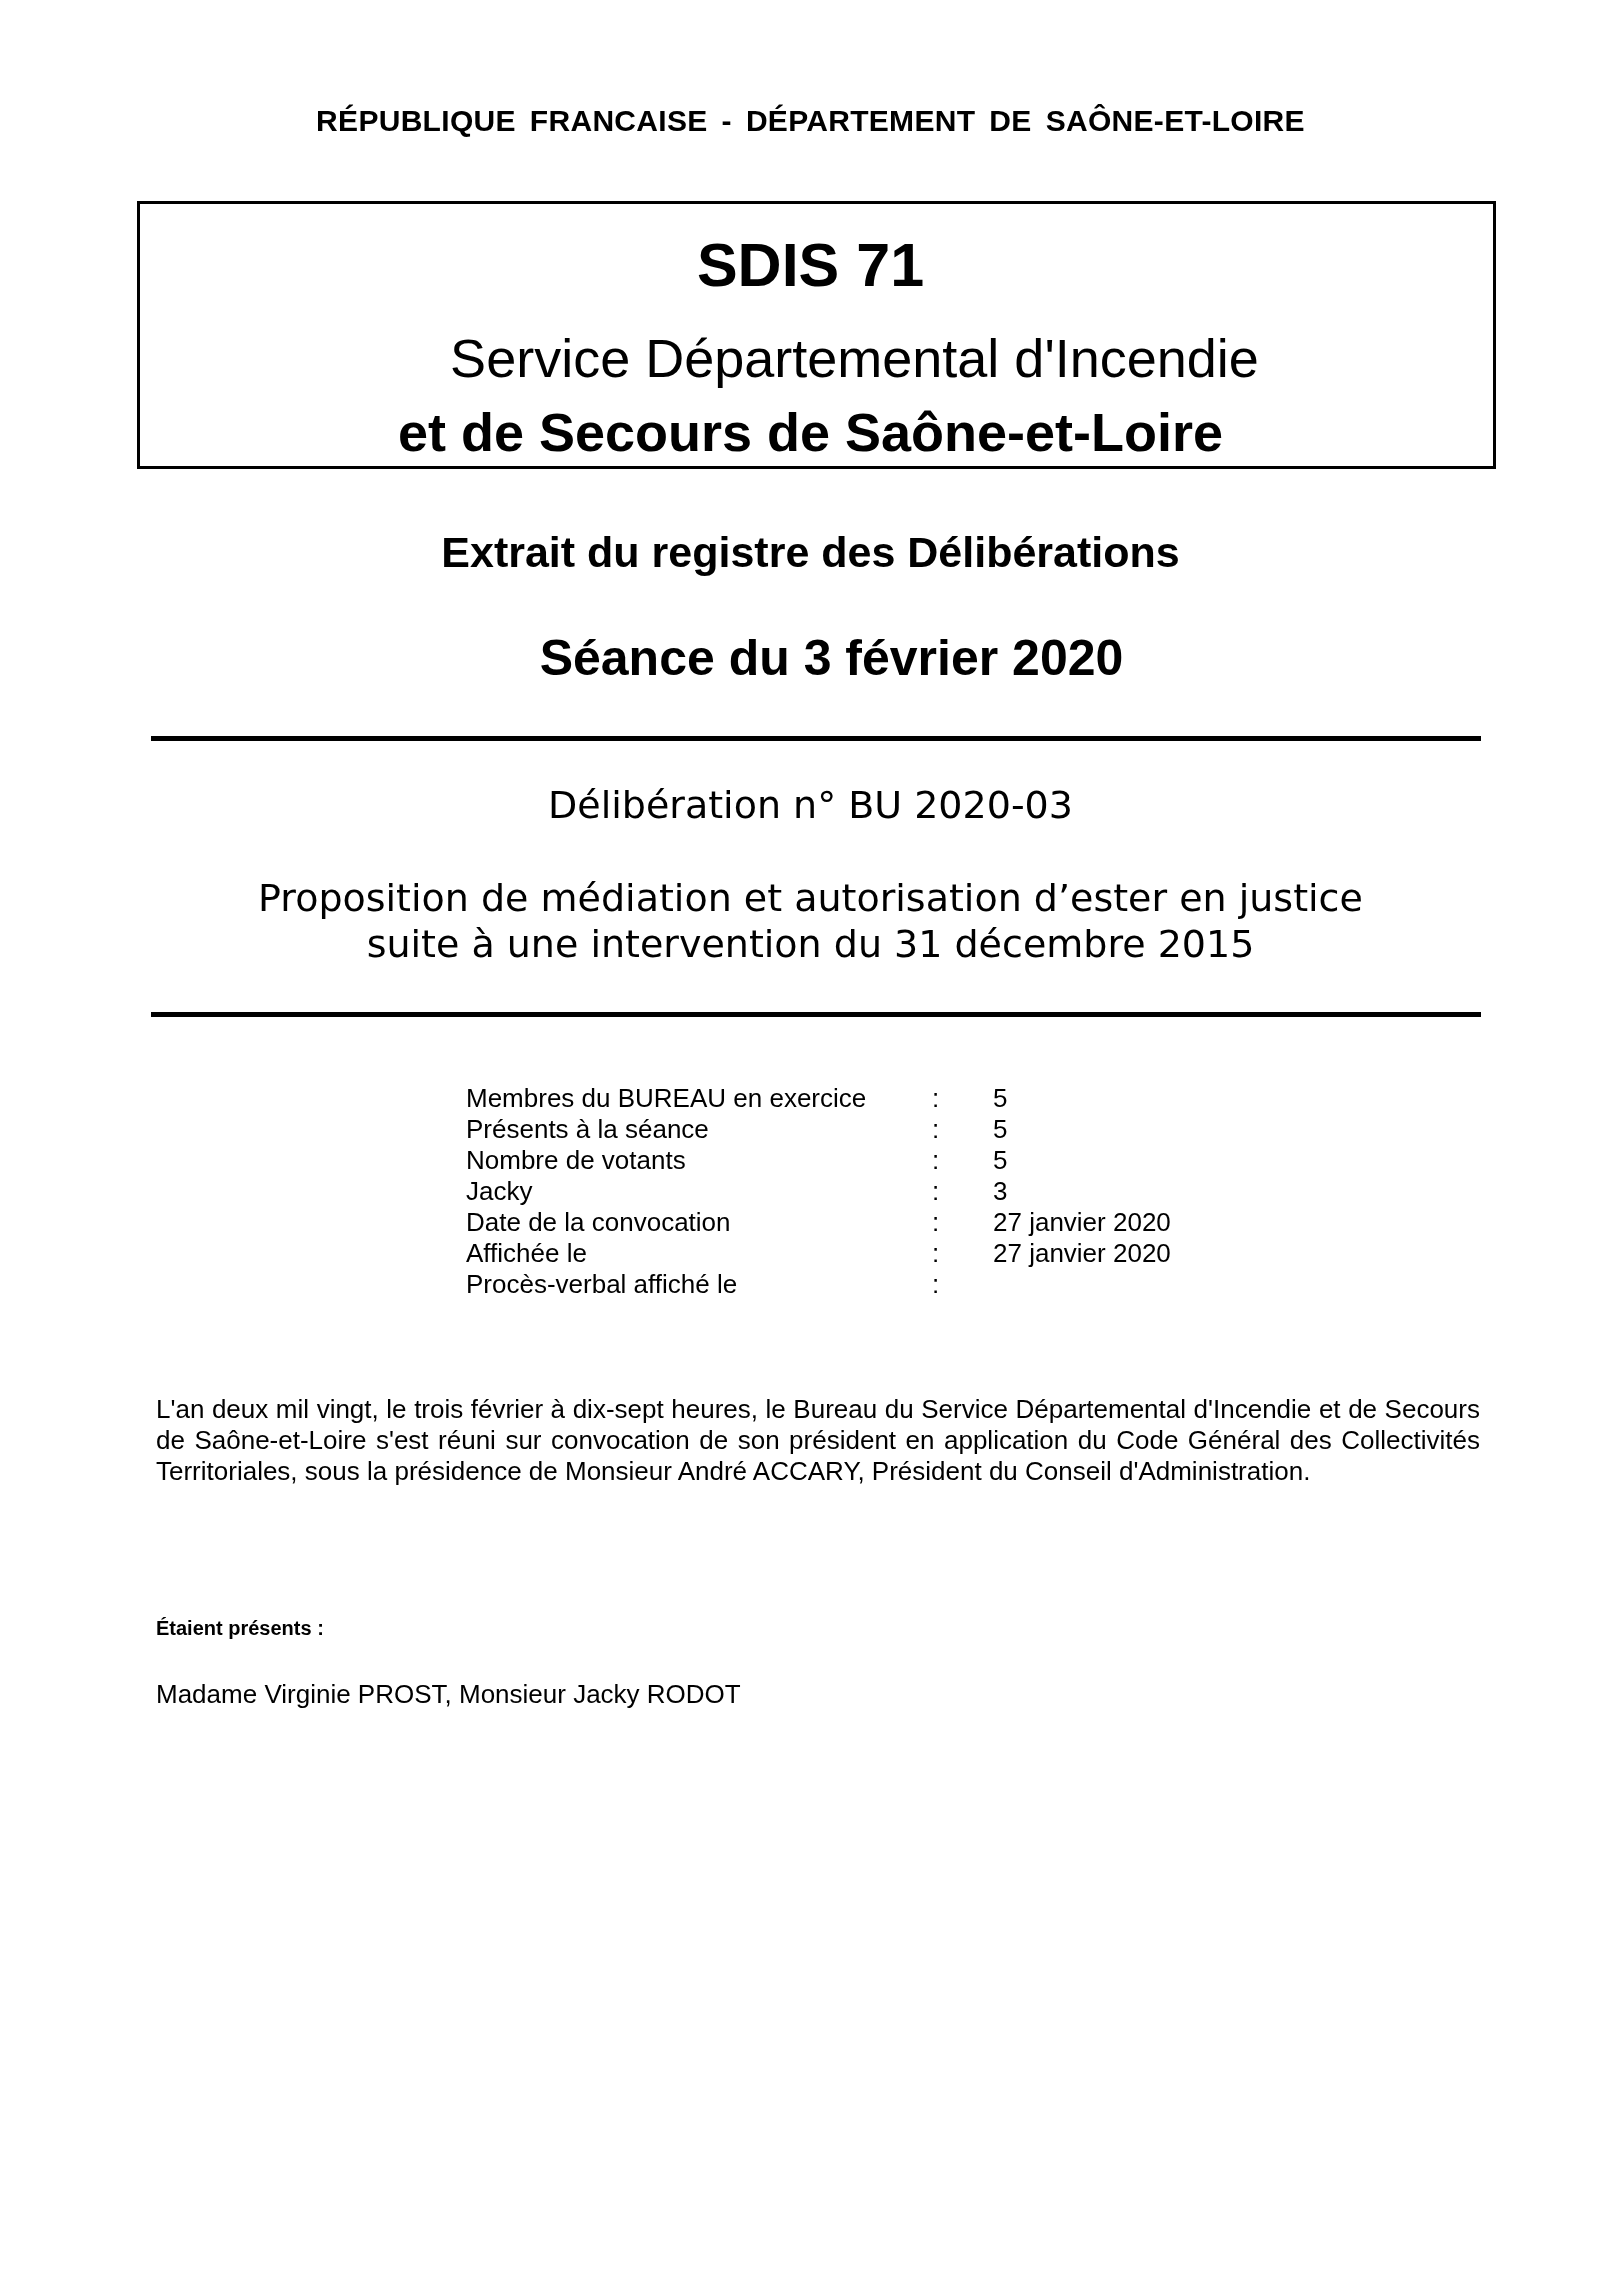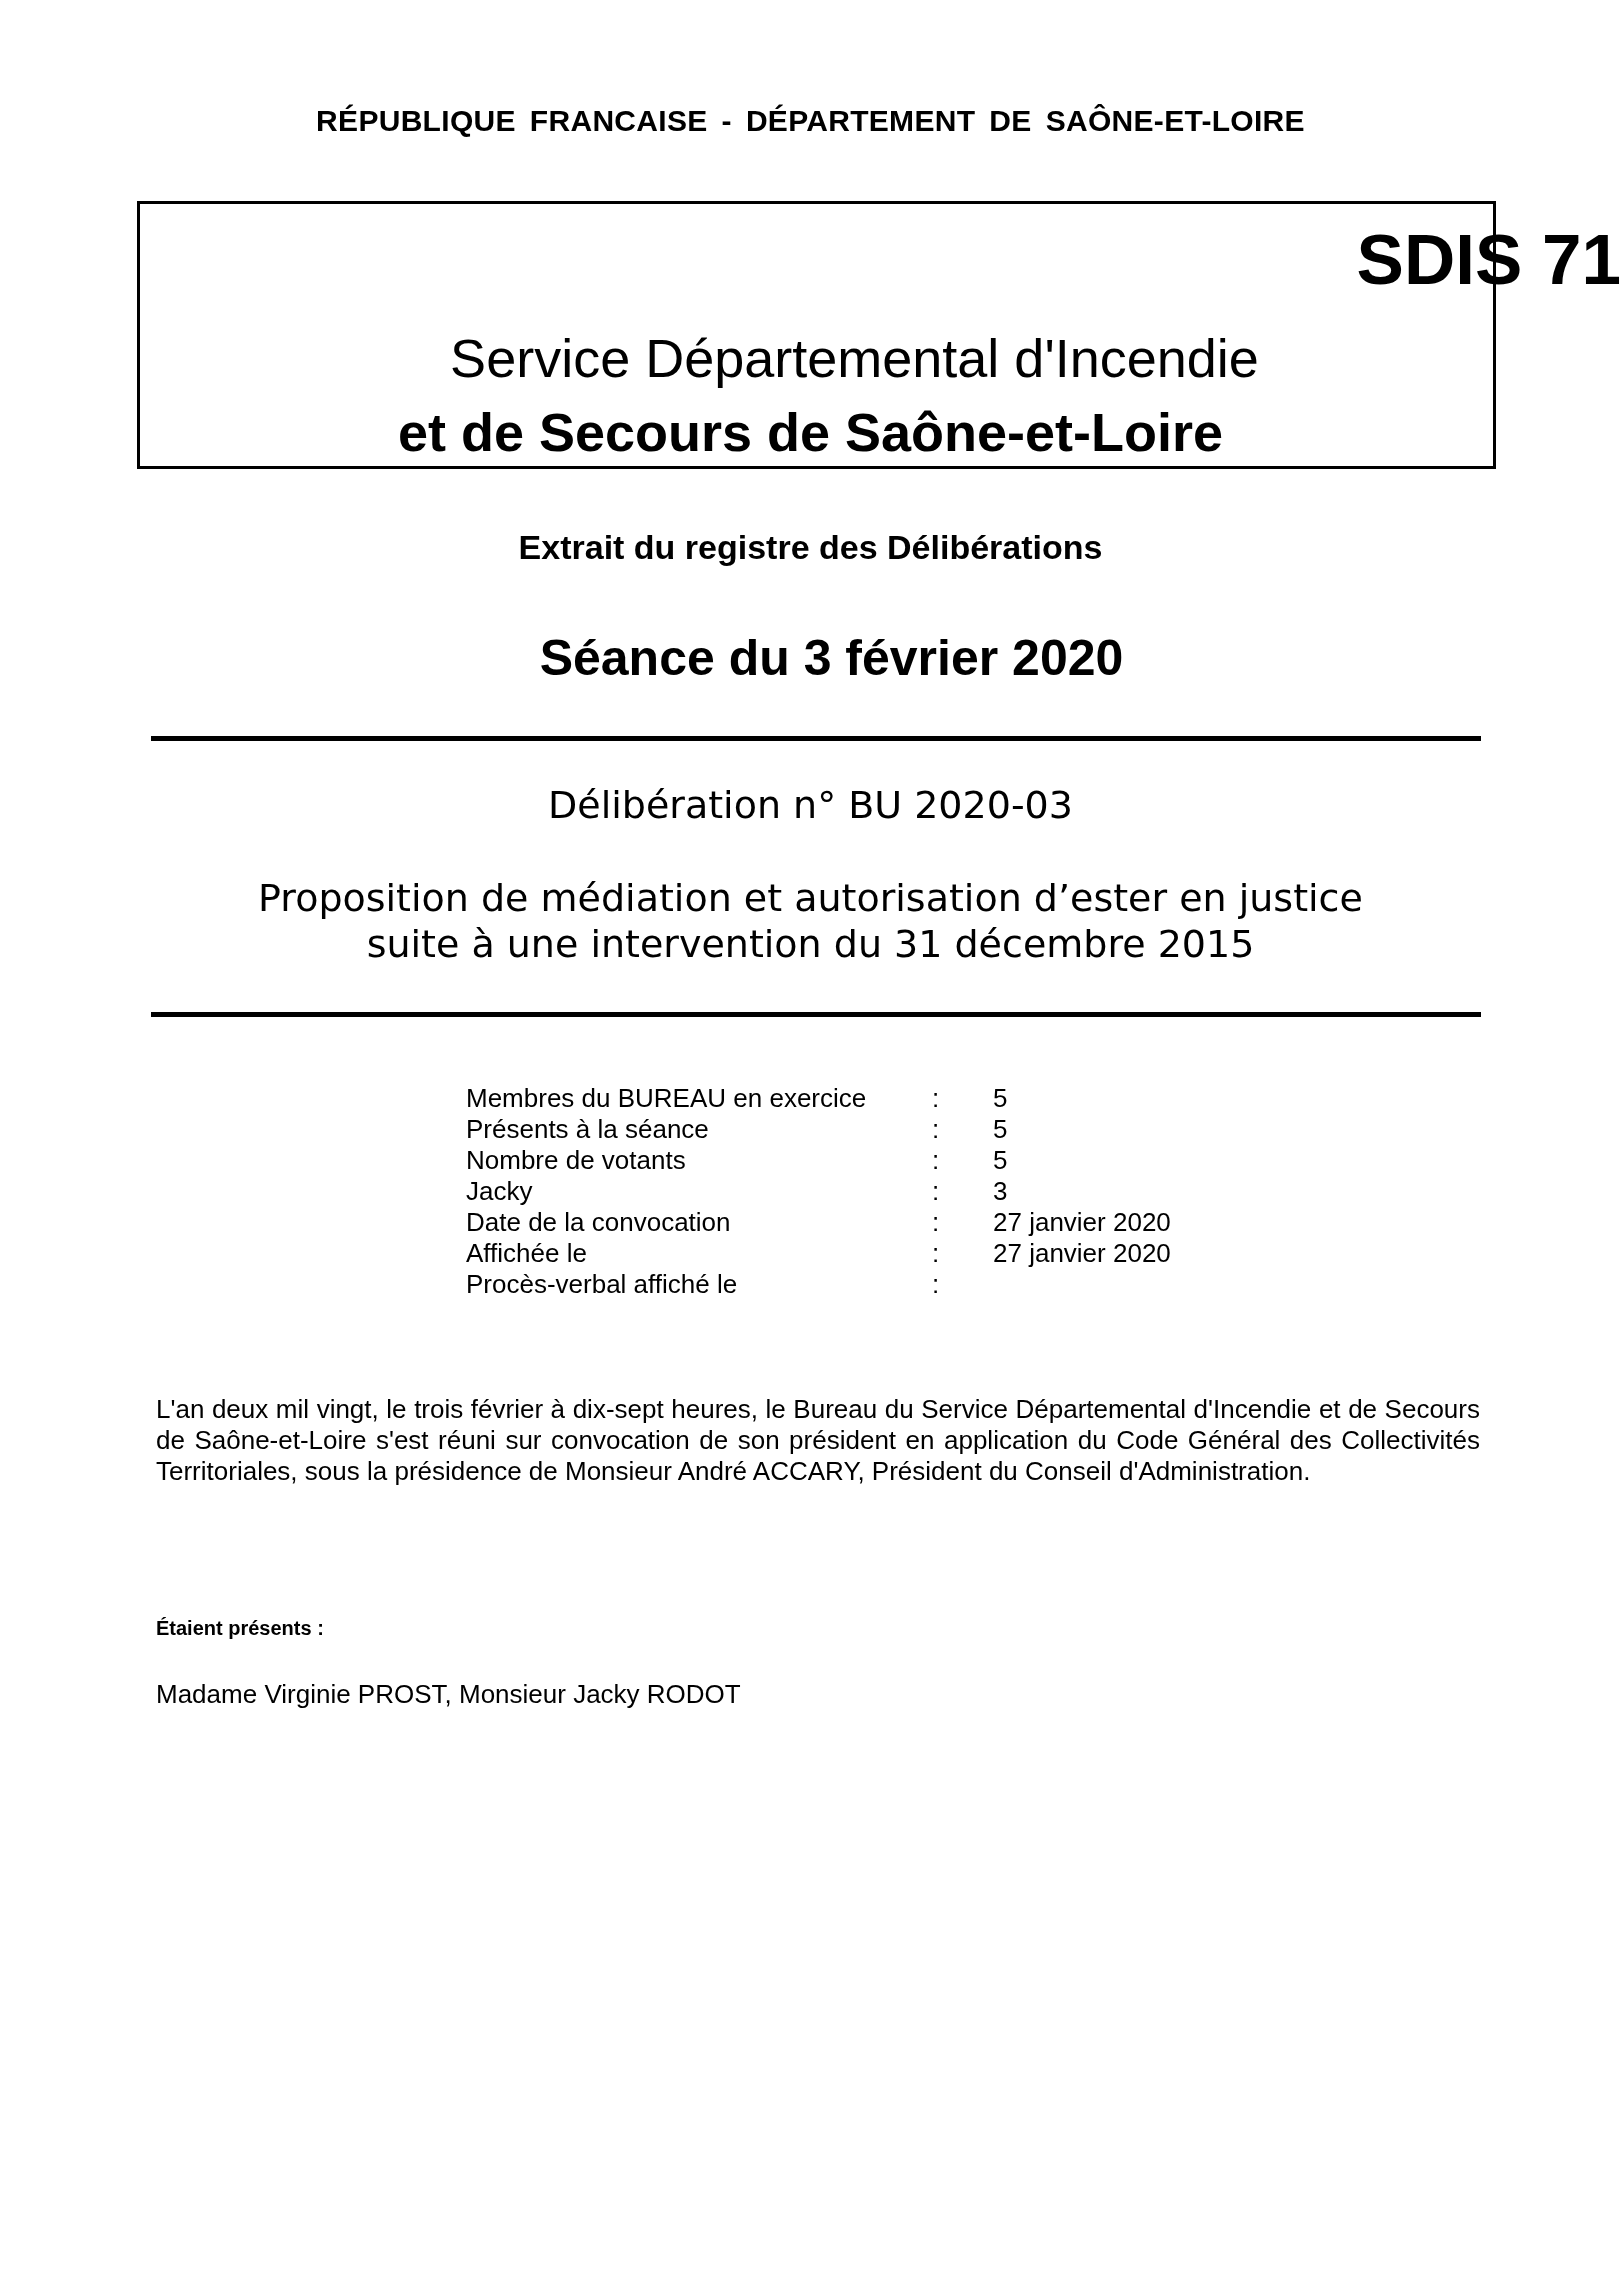--- a/index.html
+++ b/index.html
@@ -1,24 +1,24 @@
 <!DOCTYPE html>
 <html style="font-size:14.3px"><head>
 <meta charset="utf-8">
 <style>
   html, body { margin:0; padding:0; background:#ffffff; }
   body { width:1621px; height:2293px; position:relative; overflow:hidden; color:#000; font-family:"Liberation Sans", sans-serif; }
   .abs { position:absolute; }
   .center { left:0; width:1621px; text-align:center; }
   #hdr { top:104px; font-size:30px; font-weight:bold; word-spacing:5.4px; letter-spacing:0.3px; }
   #box { left:137px; top:201px; width:1353px; height:262px; border:3.6px solid #000; }
-  #sdis { top:206px; font-size:71px; font-weight:bold; line-height:107px;text-align:right; }
+  #sdis { top:212px; font-size:61px; font-weight:bold; line-height:107px; }
   #svc1 { top:324px; font-size:54px; font-weight:normal; line-height:68px;padding-left:44px; }
   #svc2 { top:398px; font-size:54px; font-weight:bold; line-height:68px; }
-  #extrait { top:528px; font-size:34px; font-weight:bold; }
+  #extrait { top:528px; font-size:43px; font-weight:bold; }
   #seance { top:629px; font-size:50px; font-weight:bold;padding-left:21px; }
   .rule { left:151px; width:1330px; height:4.5px; background:#000; }
   #rule1 { top:736px; }
   #rule2 { top:1012px; }
   .sans2 { font-family:"DejaVu Sans", sans-serif; }
   #delib { top:783px; font-size:38px; }
   #prop1 { top:876px; font-size:38px; }
   #prop2 { top:922px; font-size:38px; }
   #stats { left:466px; top:1083px; font-size:26px; }
   .srow { position:relative; height:31px; line-height:31px; }

